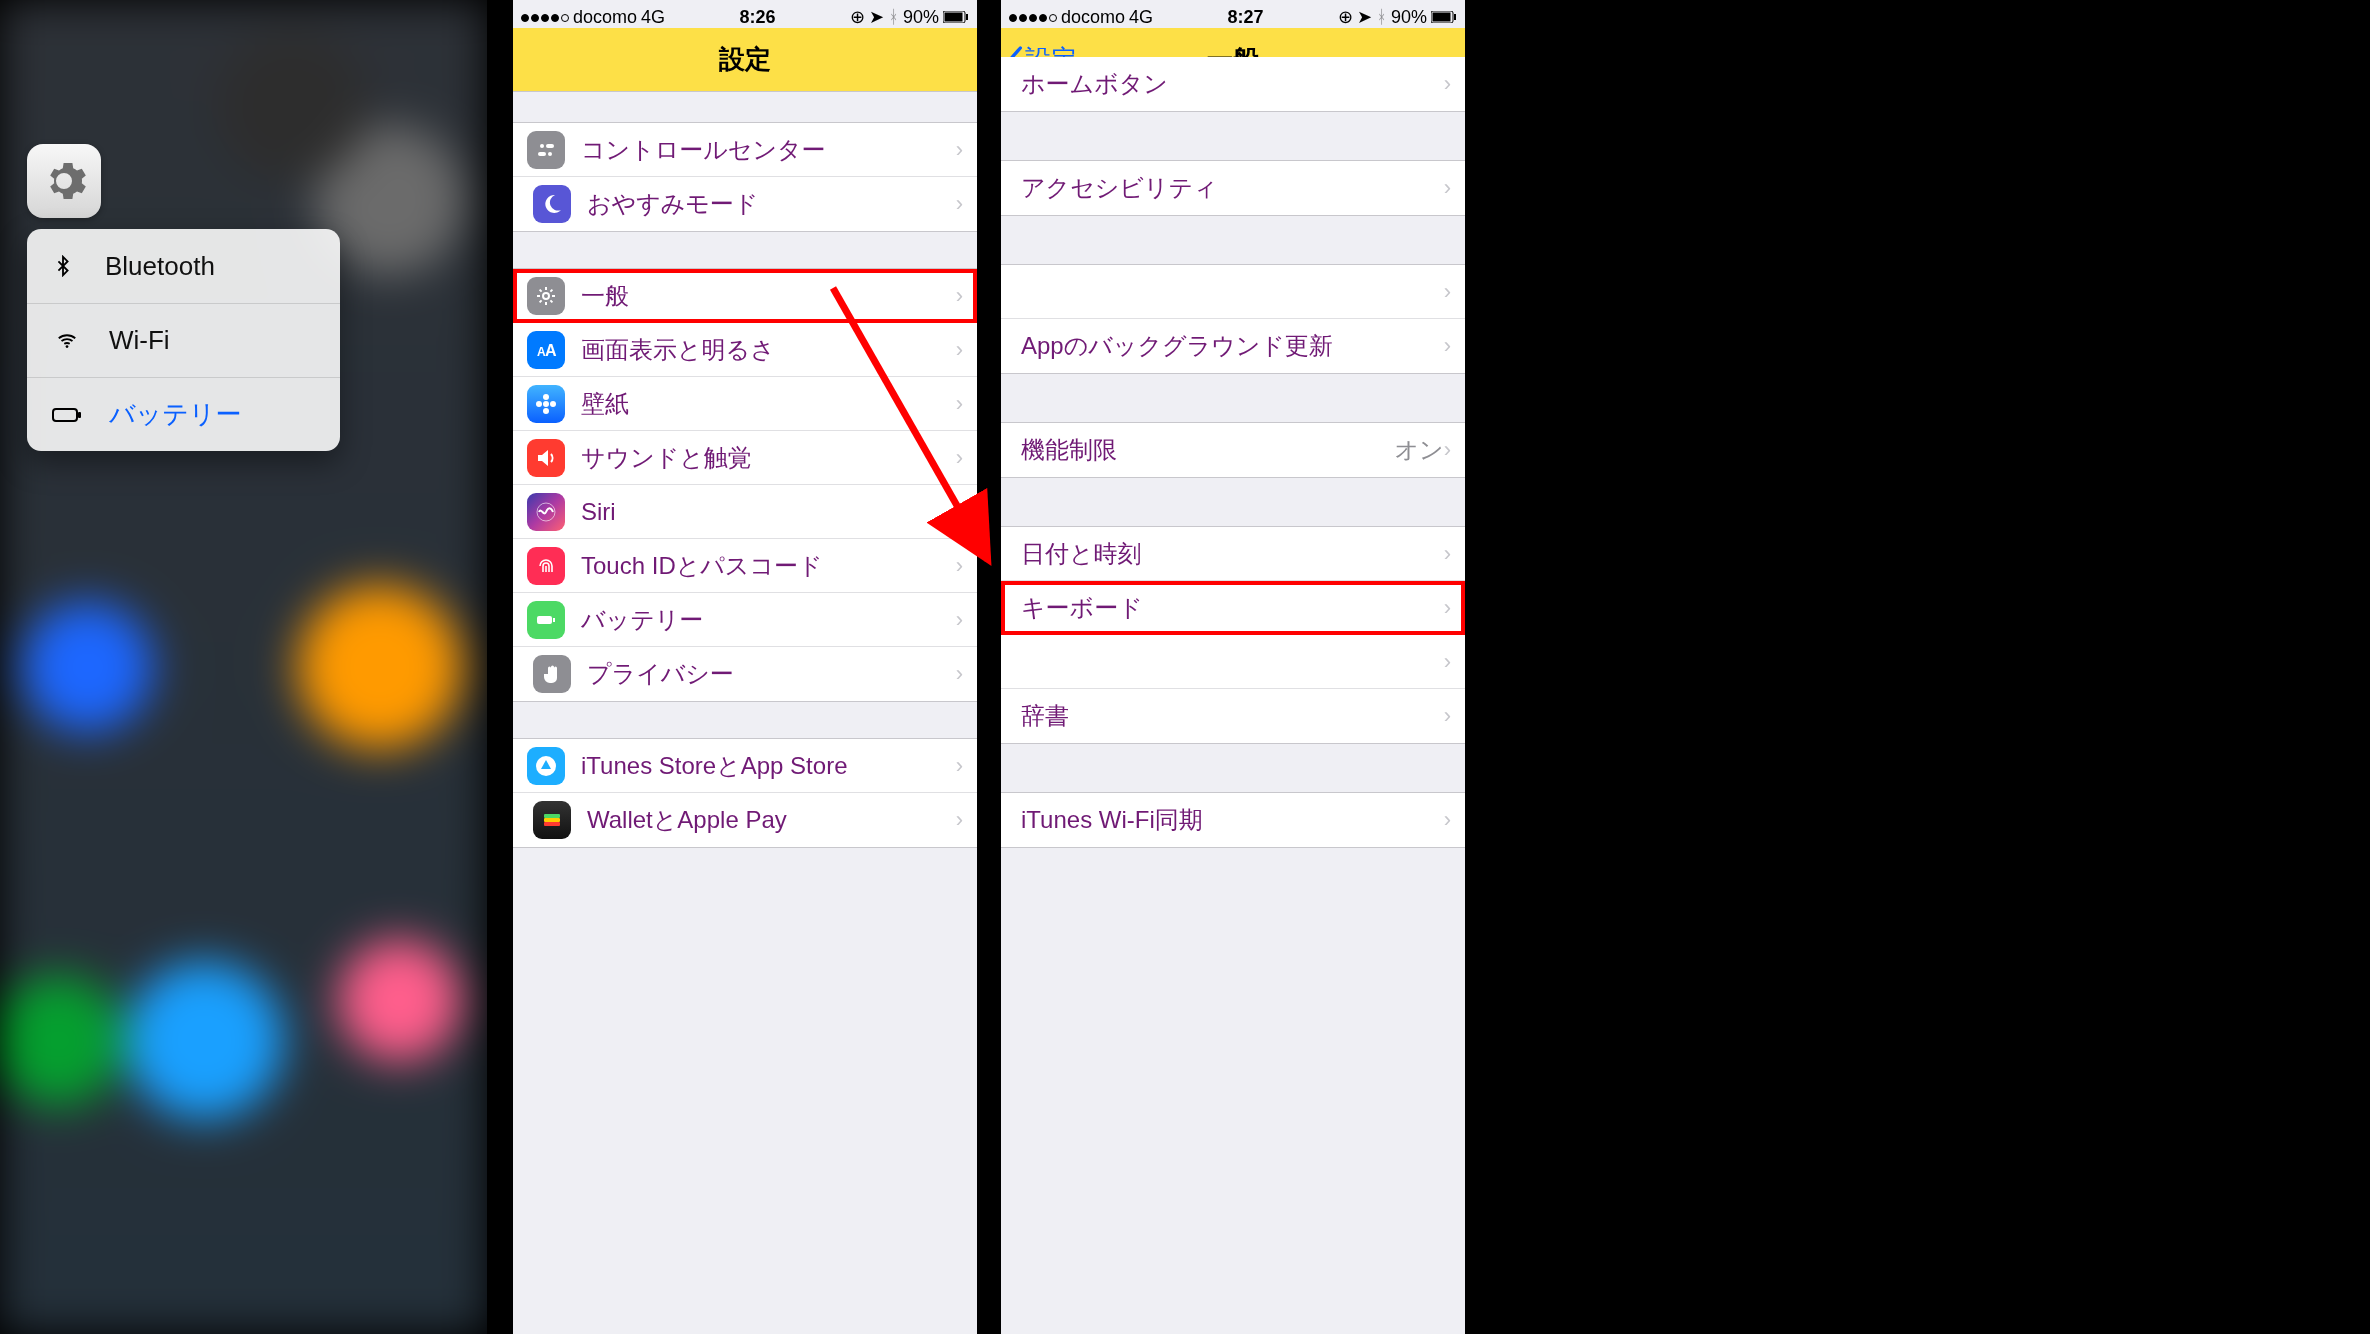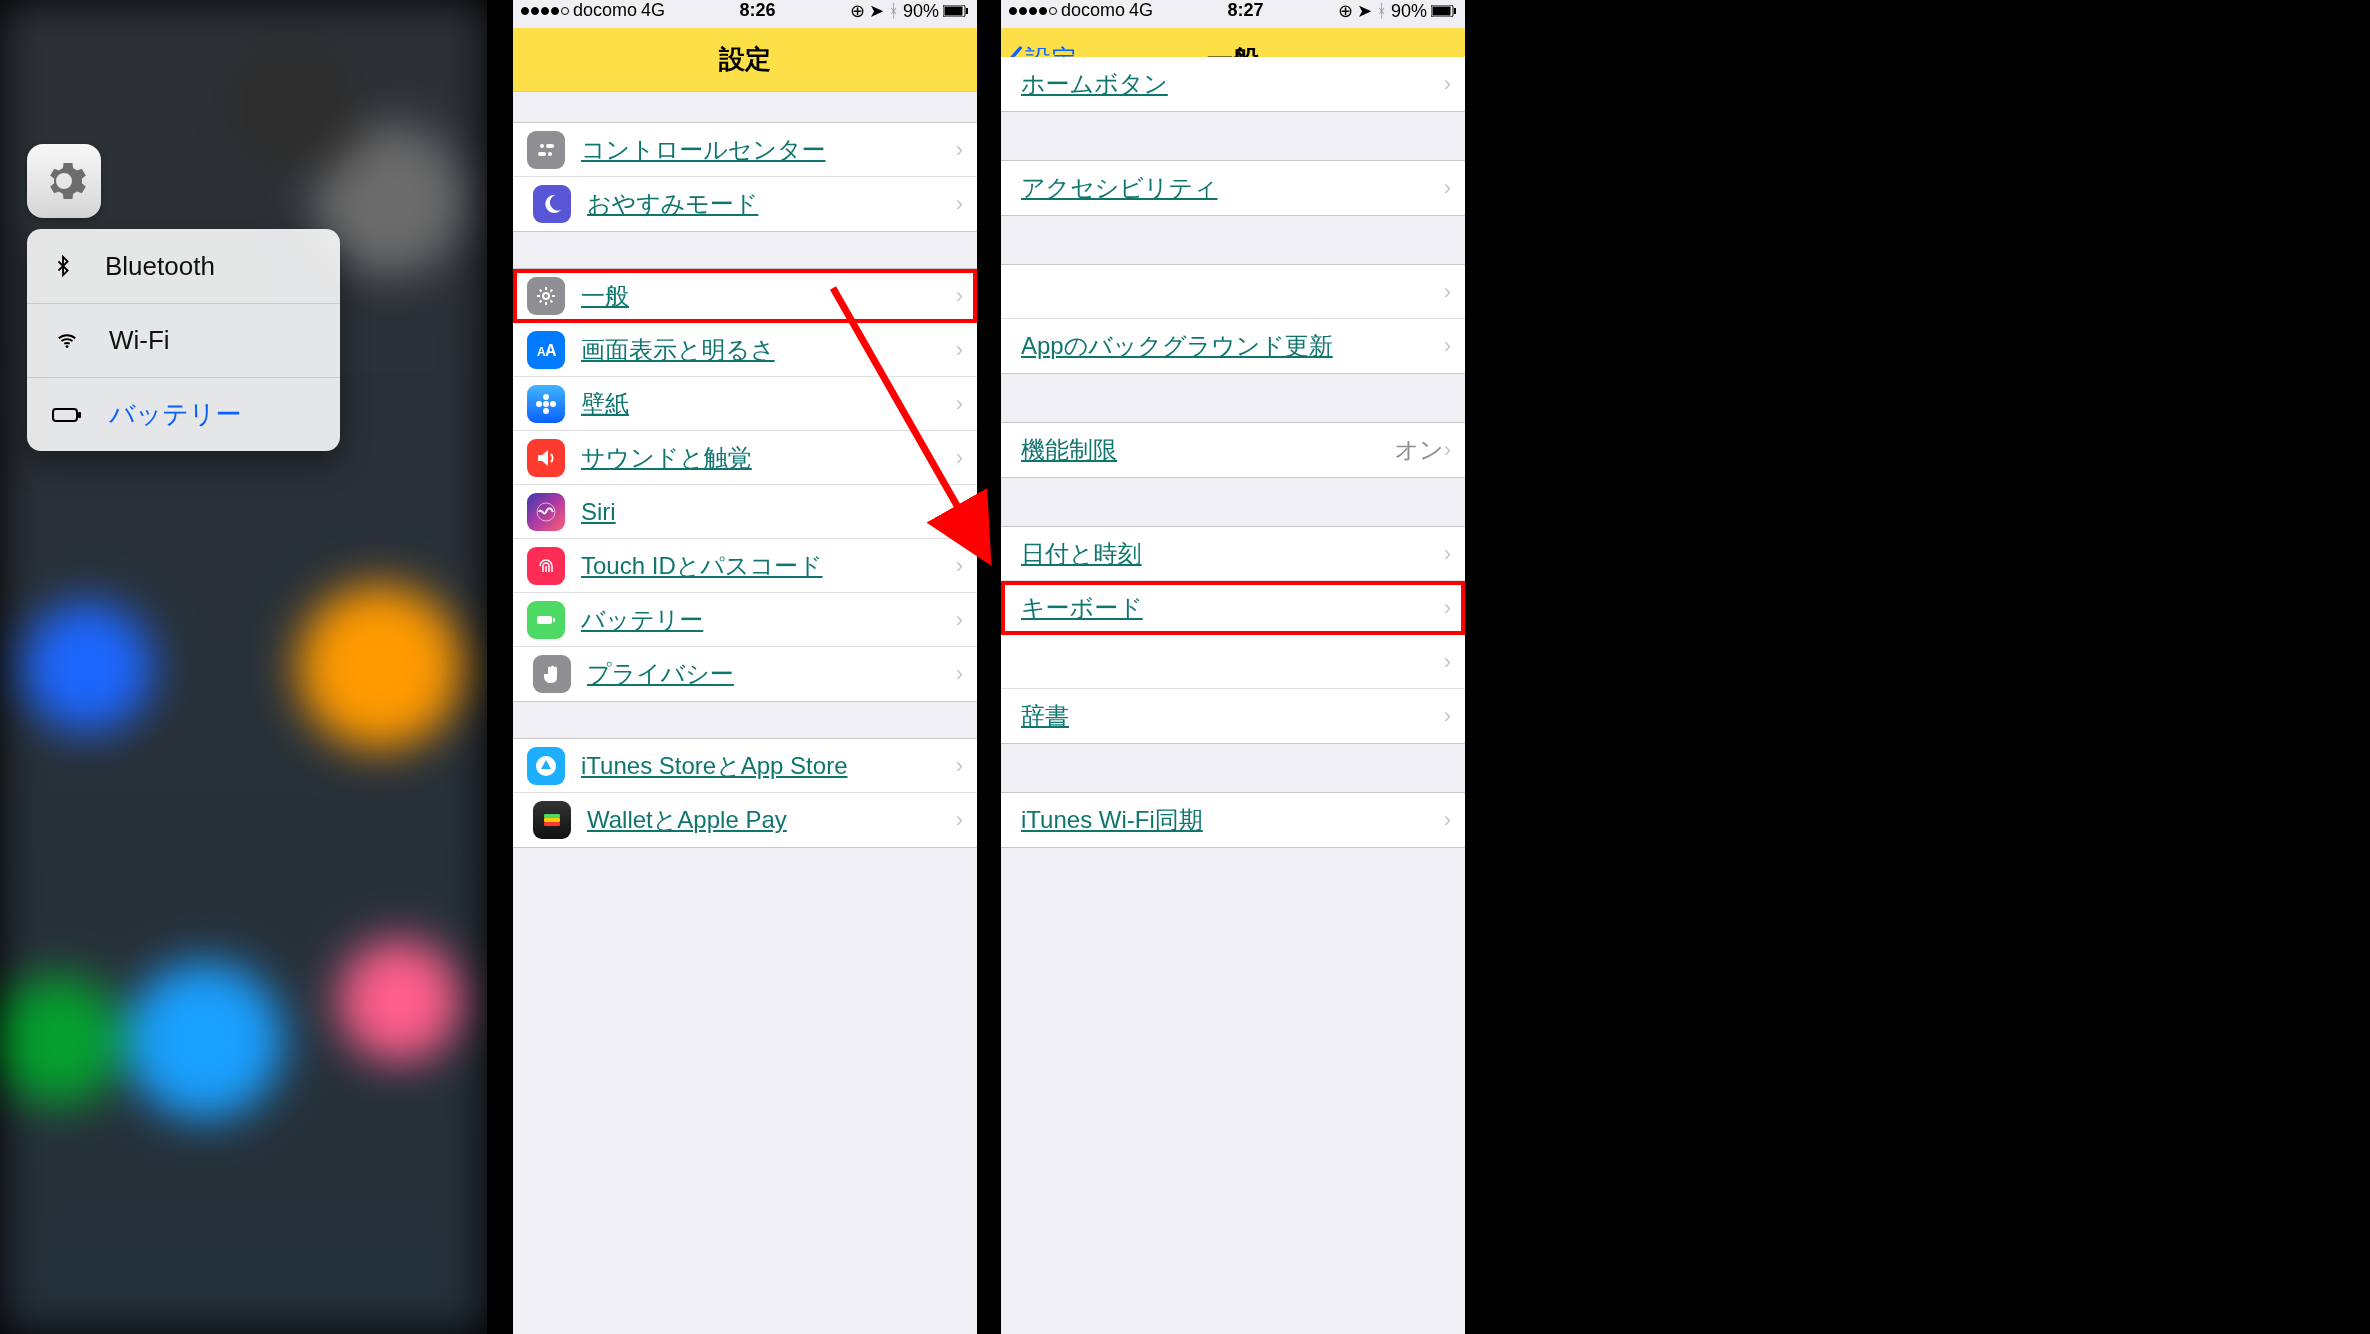--- a/index.html
+++ b/index.html
@@ -36,39 +36,39 @@
   .quick-item.link { color:#0a60ff; }
   .quick-icon { width:40px; height:40px; display:flex; align-items:center; justify-content:center; flex:0 0 40px; }
 
   
   .sep { background:#000; }
   .s1 { width:26px; }
   .s2 { width:24px; }
 
   
   .phone { width: 464px; background:#efeff4; display:flex; flex-direction:column; }
-  .status { height:28px; display:flex; align-items:flex-start; justify-content:space-between;
+  .status { height:28px; display:flex; align-items:flex-end; justify-content:space-between;
             padding:0 8px; font-size:18px; color:#000; background:transparent; }
   .status .left, .status .right { display:flex; align-items:center; gap:4px; }
   .dots { display:flex; gap:2px; }
   .dot { width:8px; height:8px; border-radius:50%; border:1px solid #000; }
   .dot.f { background:#000; }
   .hdr { height:64px; display:flex; align-items:center; justify-content:center; position:relative;
          border-bottom:1px solid #c8c7cc; background:#fde047; }
   .hdr-title { font-size:26px; font-weight:700; color:#000; }
   .hdr-back { position:absolute; left:6px; top:0; height:100%; display:flex; align-items:center;
               color:#0a60ff; font-size:26px; gap:2px; }
   .list { flex:1; overflow:hidden; }
   .group-gap { height:36px; }
   .cell { height:54px; background:#fff; display:flex; align-items:center; padding:0 14px;
           border-bottom:1px solid #e0e0e3; position:relative; }
   .cell:last-child { border-bottom:none;padding-left:20px; }
   .app-icon { width:38px; height:38px; border-radius:9px; margin-right:16px; flex:0 0 38px;
               display:flex; align-items:center; justify-content:center; }
-  .cell-label { font-size:24px; color:#0f766e; flex:1;text-decoration:underline; }
+  .cell-label { font-size:24px; color:#701a75; flex:1; }
   .cell-value { font-size:24px; color:#8e8e93; }
   .chevron { color:#c7c7cc; font-size:22px; margin-left:auto; }
   .group { border-top:1px solid #c8c7cc; border-bottom:1px solid #c8c7cc; }
   .hl { outline:4px solid #ff0000; outline-offset:-4px; }
 
   
   .bg-grey   { background:#8e8e93; } 
   .bg-purple { background:#5856d6; }
   .bg-blue1  { background:#007aff; }
   .bg-red    { background:#ff3b30; }

